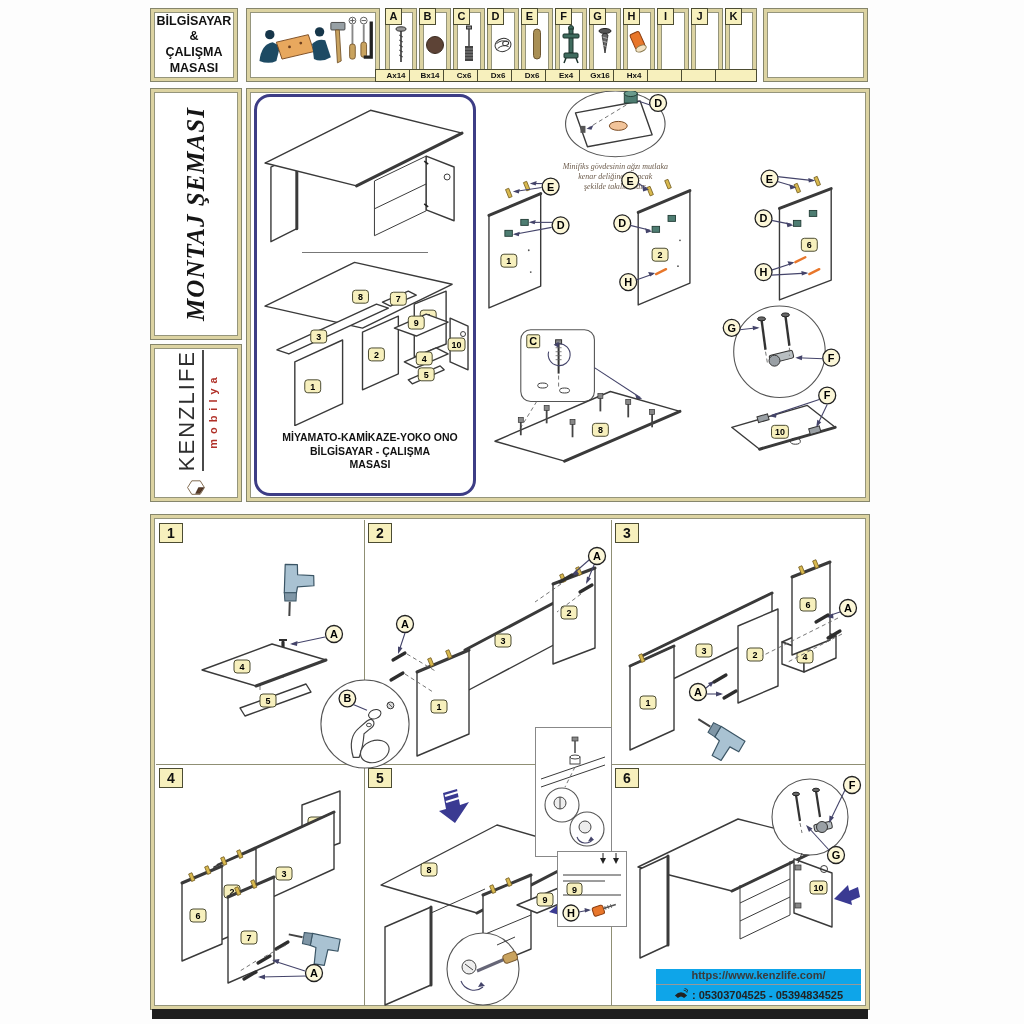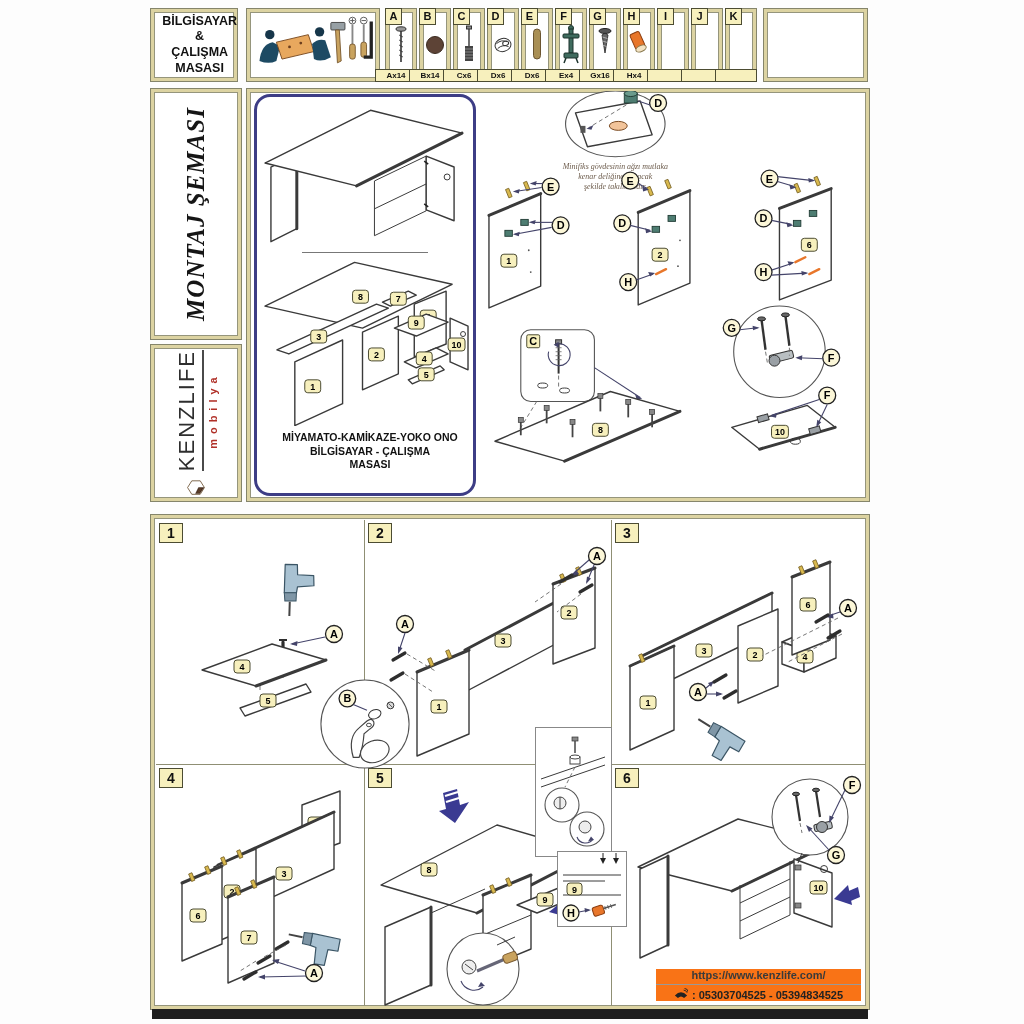--- a/index.html
+++ b/index.html
@@ -2,21 +2,21 @@
 <html><head>
 <meta charset="utf-8">
 <style>
   html,body{margin:0;padding:0;width:1024px;height:1024px;background:#fdfdfd;
     font-family:"Liberation Sans",sans-serif;color:#111;overflow:hidden;}
   .sheet{position:absolute;left:150px;top:8px;width:722px;height:1012px;}
   .frame{position:absolute;background:#fff;border:1px solid #85856b;
     box-shadow:inset 0 0 0 3px #dcd3a2,inset 0 0 0 4px #95957c;box-sizing:border-box;}
   .ybadge{background:#f7f0bd;border:1px solid #4c4c32;color:#111;font-weight:bold;text-align:center;}
   
-  .title-box{left:0;top:0;width:88px;height:74px;display:flex;align-items:center;justify-content:flex-end;}
+  .title-box{left:0;top:0;width:88px;height:74px;display:flex;align-items:center;justify-content:center;}
   .title-lines{font-weight:bold;font-size:12.5px;line-height:1.25;text-align:center;}
   .tools-box{left:96px;top:0;width:134px;height:74px;display:flex;align-items:center;justify-content:center;}
   .part-box{top:0;width:32px;height:74px;}
   .part-letter{position:absolute;top:-1px;left:-1px;width:15px;height:15px;line-height:15px;font-size:11px;z-index:2;}
   .part-qty{position:absolute;bottom:-1px;right:-1px;height:11px;line-height:11px;font-size:8px;min-width:20px;padding:0 10px;z-index:2;}
   .part-icon{position:absolute;left:50%;top:50%;transform:translate(-50%,-50%);}
   .wide-box{left:613px;top:0;width:105px;height:74px;}
   
   .montaj-box{left:0;top:80px;width:92px;height:252px;}
   .montaj-inner{position:absolute;left:50%;top:50%;width:240px;height:80px;
@@ -32,21 +32,21 @@
   .ov-divider{width:58%;margin:1px auto;border-top:1px solid #777;}
   .model-lines{font-weight:bold;font-size:10.5px;line-height:1.3;text-align:center;margin-top:1px;margin-left:10px;}
   .rightdiag{position:absolute;left:234px;top:2px;}
   
   .steps{left:0;top:506px;width:720px;height:496px;}
   .vline,.hline{position:absolute;background:#8f8f74;}
   .cell{position:absolute;}
   .stepnum{position:absolute;top:3px;left:3px;width:22px;height:18px;line-height:18px;font-size:14px;z-index:3;}
   .overlay{position:absolute;z-index:5;}
   .darkbar{position:absolute;left:2px;top:1001px;width:716px;height:10px;background:#1f1f1f;}
-  .footer{position:absolute;right:5px;bottom:5px;width:205px;text-align:center;z-index:4;background:#f97316;}
+  .footer{position:absolute;right:5px;bottom:5px;width:205px;text-align:center;z-index:4;background:#0ea5e9;}
   .furl{font-weight:bold;font-size:11px;color:#3a3a3a;border-bottom:1px solid #999;padding-bottom:3px;margin-bottom:3px;}
   .fphone{font-weight:bold;font-size:11px;color:#222;display:flex;align-items:center;justify-content:center;gap:4px;}
   
   .pnl{fill:#fff;stroke:#3a3a3a;stroke-width:1.4;stroke-linejoin:round;}
   .thk{stroke:#3a3a3a;stroke-width:3;stroke-linecap:round;fill:none;}
   .ln{stroke:#3a3a3a;stroke-width:1;fill:none;}
   .dsh{stroke:#666;stroke-width:0.9;stroke-dasharray:4 3;fill:none;}
   .al{stroke:#44446a;stroke-width:1.1;fill:none;}
   .ah{fill:#44446a;}
   .dwl{fill:#d9b94e;stroke:#7a6428;stroke-width:0.8;}

